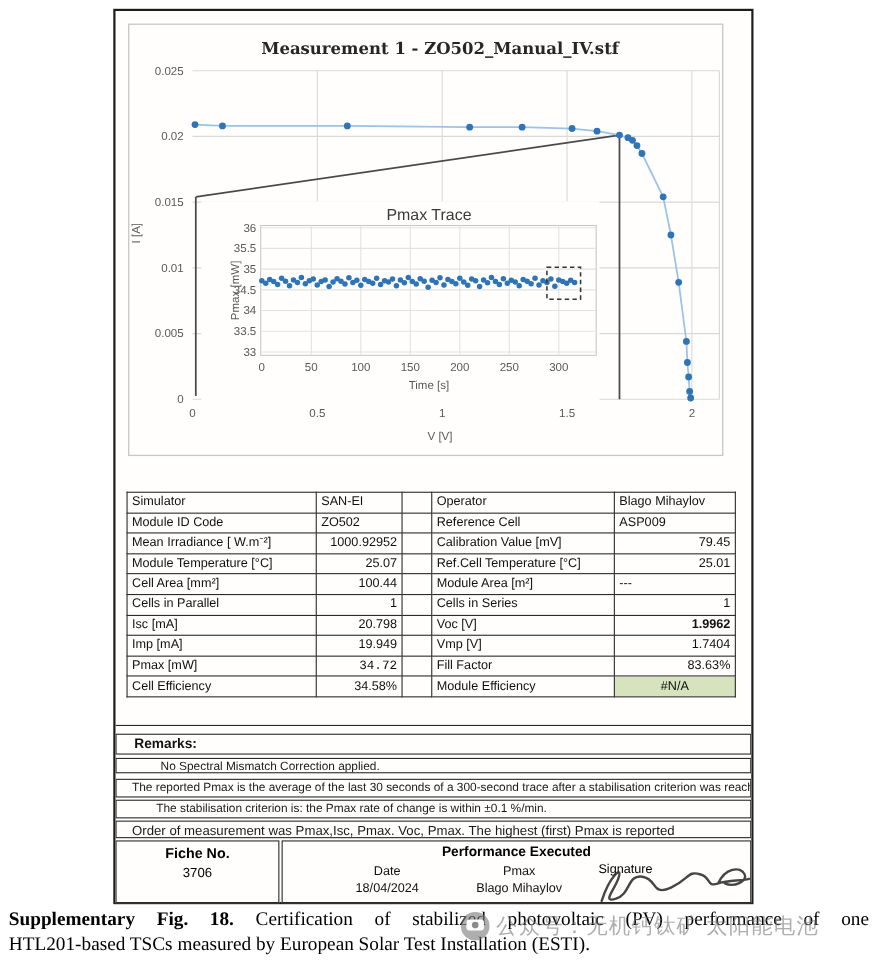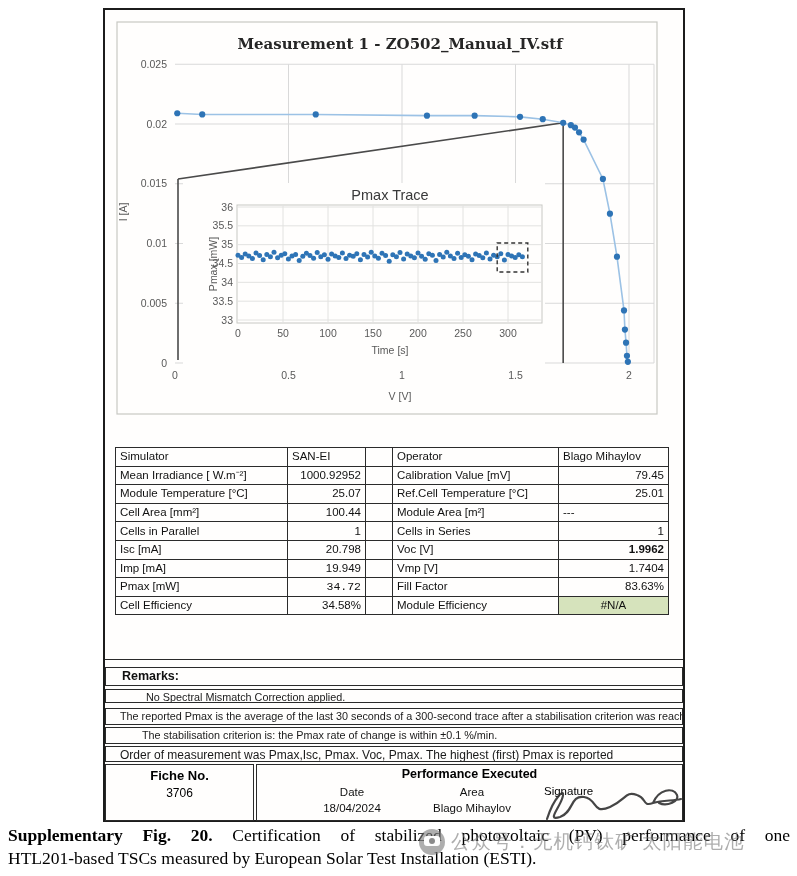--- a/index.html
+++ b/index.html
@@ -239,20 +239,27 @@
     <table class="results">
       <tbody id="tableBody">
           <tr>
             <td class="txt" style="width: 172px;">Simulator</td>
             <td class="txt" style="width: 78px;">SAN-EI</td>
             <td class="gap" style="width: 27px;"></td>
             <td class="txt" style="width: 166px;">Operator</td>
             <td class="txt" style="width: 110px;">Blago Mihaylov</td>
           </tr>
           <tr>
+            <td class="txt" style="width: 172px;">Module ID Code</td>
+            <td class="txt" style="width: 78px;">ZO502</td>
+            <td class="gap" style="width: 27px;"></td>
+            <td class="txt" style="width: 166px;">Reference Cell</td>
+            <td class="txt" style="width: 110px;">ASP009</td>
+          </tr>
+          <tr>
             <td class="txt" style="width: 172px;">Mean Irradiance [ W.m⁻²]</td>
             <td class="num" style="width: 78px;">1000.92952</td>
             <td class="gap" style="width: 27px;"></td>
             <td class="txt" style="width: 166px;">Calibration Value [mV]</td>
             <td class="num" style="width: 110px;">79.45</td>
           </tr>
           <tr>
             <td class="txt" style="width: 172px;">Module Temperature [°C]</td>
             <td class="num" style="width: 78px;">25.07</td>
             <td class="gap" style="width: 27px;"></td>
@@ -318,32 +325,32 @@
     <div class="fiche-value">3706</div>
   </div>
 
   <div class="perf-box">
     <div class="perf-title">Performance Executed</div>
     <div class="perf-col col-date">
       <div class="lbl">Date</div>
       <div>18/04/2024</div>
     </div>
     <div class="perf-col col-name">
-      <div class="lbl">Area</div>
+      <div class="lbl">Pmax</div>
       <div>Blago Mihaylov</div>
     </div>
     <div class="sig-label">Signature</div>
     <svg class="sig-svg" width="150" height="46" viewBox="0 0 150 46">
       <path d="M10,40 C17,18 30,6 25,20 C21,31 10,42 23,38 C37,33 33,16 47,18 C61,20 55,36 73,28 C90,20 88,12 100,16 C110,19 105,28 116,24 C122,10 136,8 140,16 C143,22 130,28 122,24 M116,24 C126,21 136,22 144,20" fill="none" stroke="#2b2b2b" stroke-width="2.2" stroke-linecap="round" opacity="0.88"></path>
     </svg>
   </div>
 
 </div>
 
 <div class="caption">
-  <div class="l1"><b>Supplementary Fig. 20.</b><span> Certification of stabilized photovoltaic (PV) performance of one</span></div>
+  <div class="l1"><b>Supplementary Fig. 18.</b><span> Certification of stabilized photovoltaic (PV) performance of one</span></div>
   <div class="l2">HTL201-based TSCs measured by European Solar Test Installation (ESTI).</div>
 </div>
 
 <div class="watermark">
   <span class="wm-icon"></span>
   <span class="wm-text">公众号：无机钙钛矿 太阳能电池</span>
 </div>
 
 </body></html>

